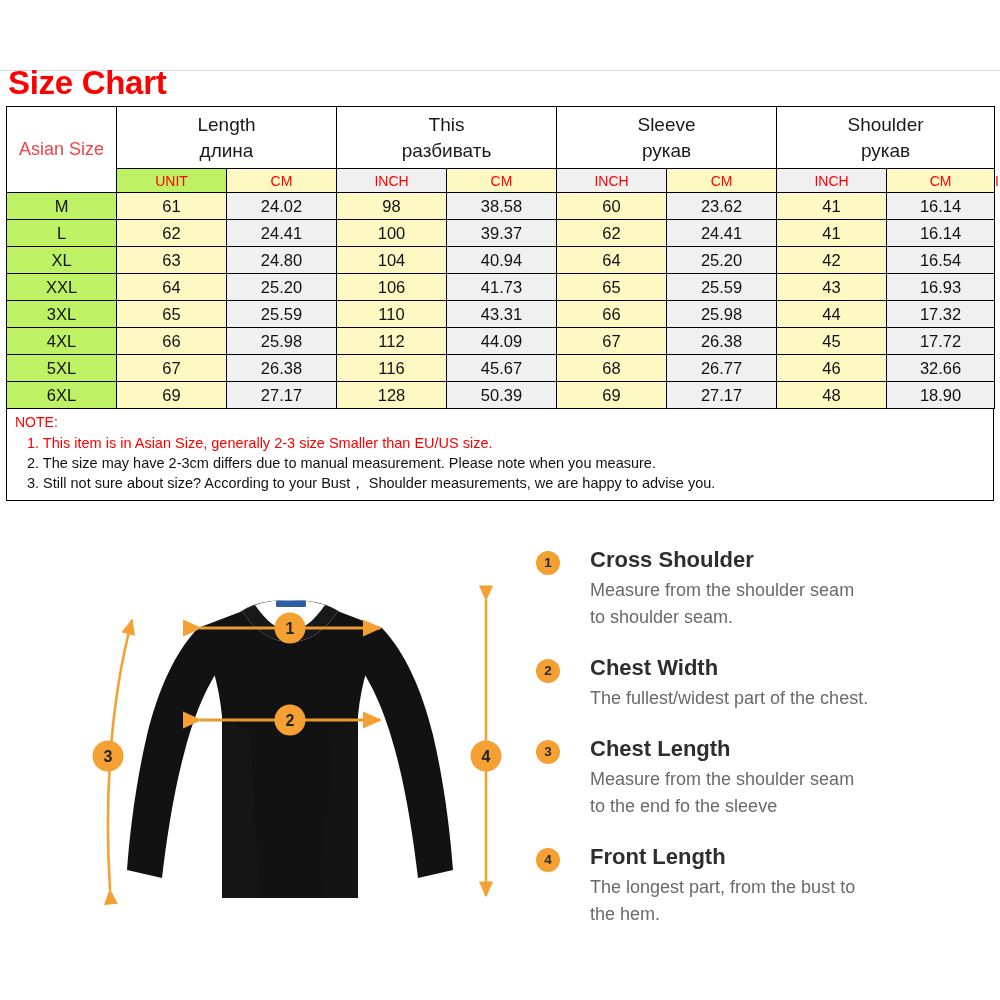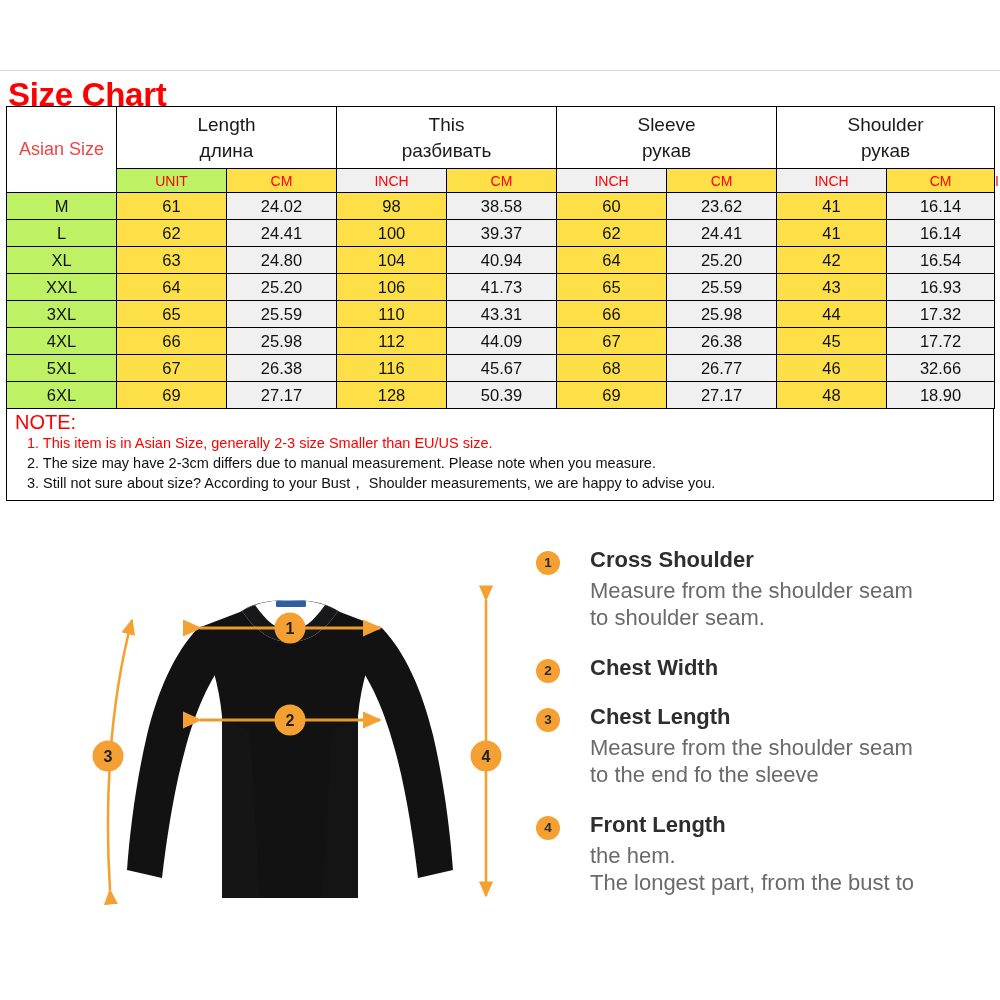--- a/index.html
+++ b/index.html
@@ -21,21 +21,21 @@
     position: absolute;
     left: 0; top: 70px;
     width: 1000px; height: 1px;
     background: #d9d9d9;
   }
 
   
   .chart-title {
     position: absolute;
     left: 8px;
-    top: 76px;
+    top: 64px;
     font-size: 33px;
     font-weight: bold;
     color: #ff0000;
     letter-spacing: -0.3px;
     line-height: 38px;
     white-space: nowrap;
   }
 
   
   .size-table-wrap {
@@ -76,34 +76,34 @@
     font-size: 14px;
     color: #ff0000;
   }
   
   .data-row td {
     height: 26px;
     font-size: 16.5px;
     color: #111111;
   }
   td.inchcol { background: #f0f0f0; }
-  td.cmcol   { background: #fde047; }
+  td.cmcol   { background: #fef9c3; }
   td.sizecol { background: #bef264; }
 
   
   .note-block {
     border: 1px solid #000000;
     border-top: none;
     background: #ffffff;
     padding: 4px 0 7px 0;
     width: 988px;
     box-sizing: border-box;
   }
   .note-title {
-    font-size: 20px;
+    font-size: 14px;
     color: #ff0000;
     padding: 1px 0 2px 8px;
     line-height: 17px;
   }
   .note-line {
     font-size: 14.5px;
     line-height: 20px;
     padding-left: 20px;
     color: #111111;
     white-space: nowrap;
@@ -149,21 +149,21 @@
     text-align: center;
   }
   .instr-title {
     font-size: 22px;
     font-weight: bold;
     color: #2e2e2e;
     line-height: 24px;
     margin-bottom: 5px;
   }
   .instr-desc {
-    font-size: 22px;
+    font-size: 18px;
     color: #6a6a6a;
     line-height: 27px;
   }
   .instr-desc span { display: block; }
 </style>
 </head>
 <body>
 
 <div class="top-rule"></div>
 
@@ -390,34 +390,37 @@
       <div class="instr-title">Cross Shoulder</div>
       <div class="instr-desc">
         <span>Measure from the shoulder seam</span>
         <span>to shoulder seam.</span>
       </div>
     </div>
 
     <div class="instr-item">
       <div class="instr-badge">2</div>
       <div class="instr-title">Chest Width</div>
+      <div class="instr-desc">
+        <span>The fullest/widest part of the chest.</span>
+      </div>
     </div>
 
     <div class="instr-item">
       <div class="instr-badge">3</div>
       <div class="instr-title">Chest Length</div>
       <div class="instr-desc">
         <span>Measure from the shoulder seam</span>
         <span>to the end fo the sleeve</span>
       </div>
     </div>
 
     <div class="instr-item">
       <div class="instr-badge">4</div>
       <div class="instr-title">Front Length</div>
       <div class="instr-desc">
+        <span>The longest part, from the bust to</span>
         <span>the hem.</span>
-        <span>The longest part, from the bust to</span>
       </div>
     </div>
 
   </div>
 </div>
 
 </body></html>

